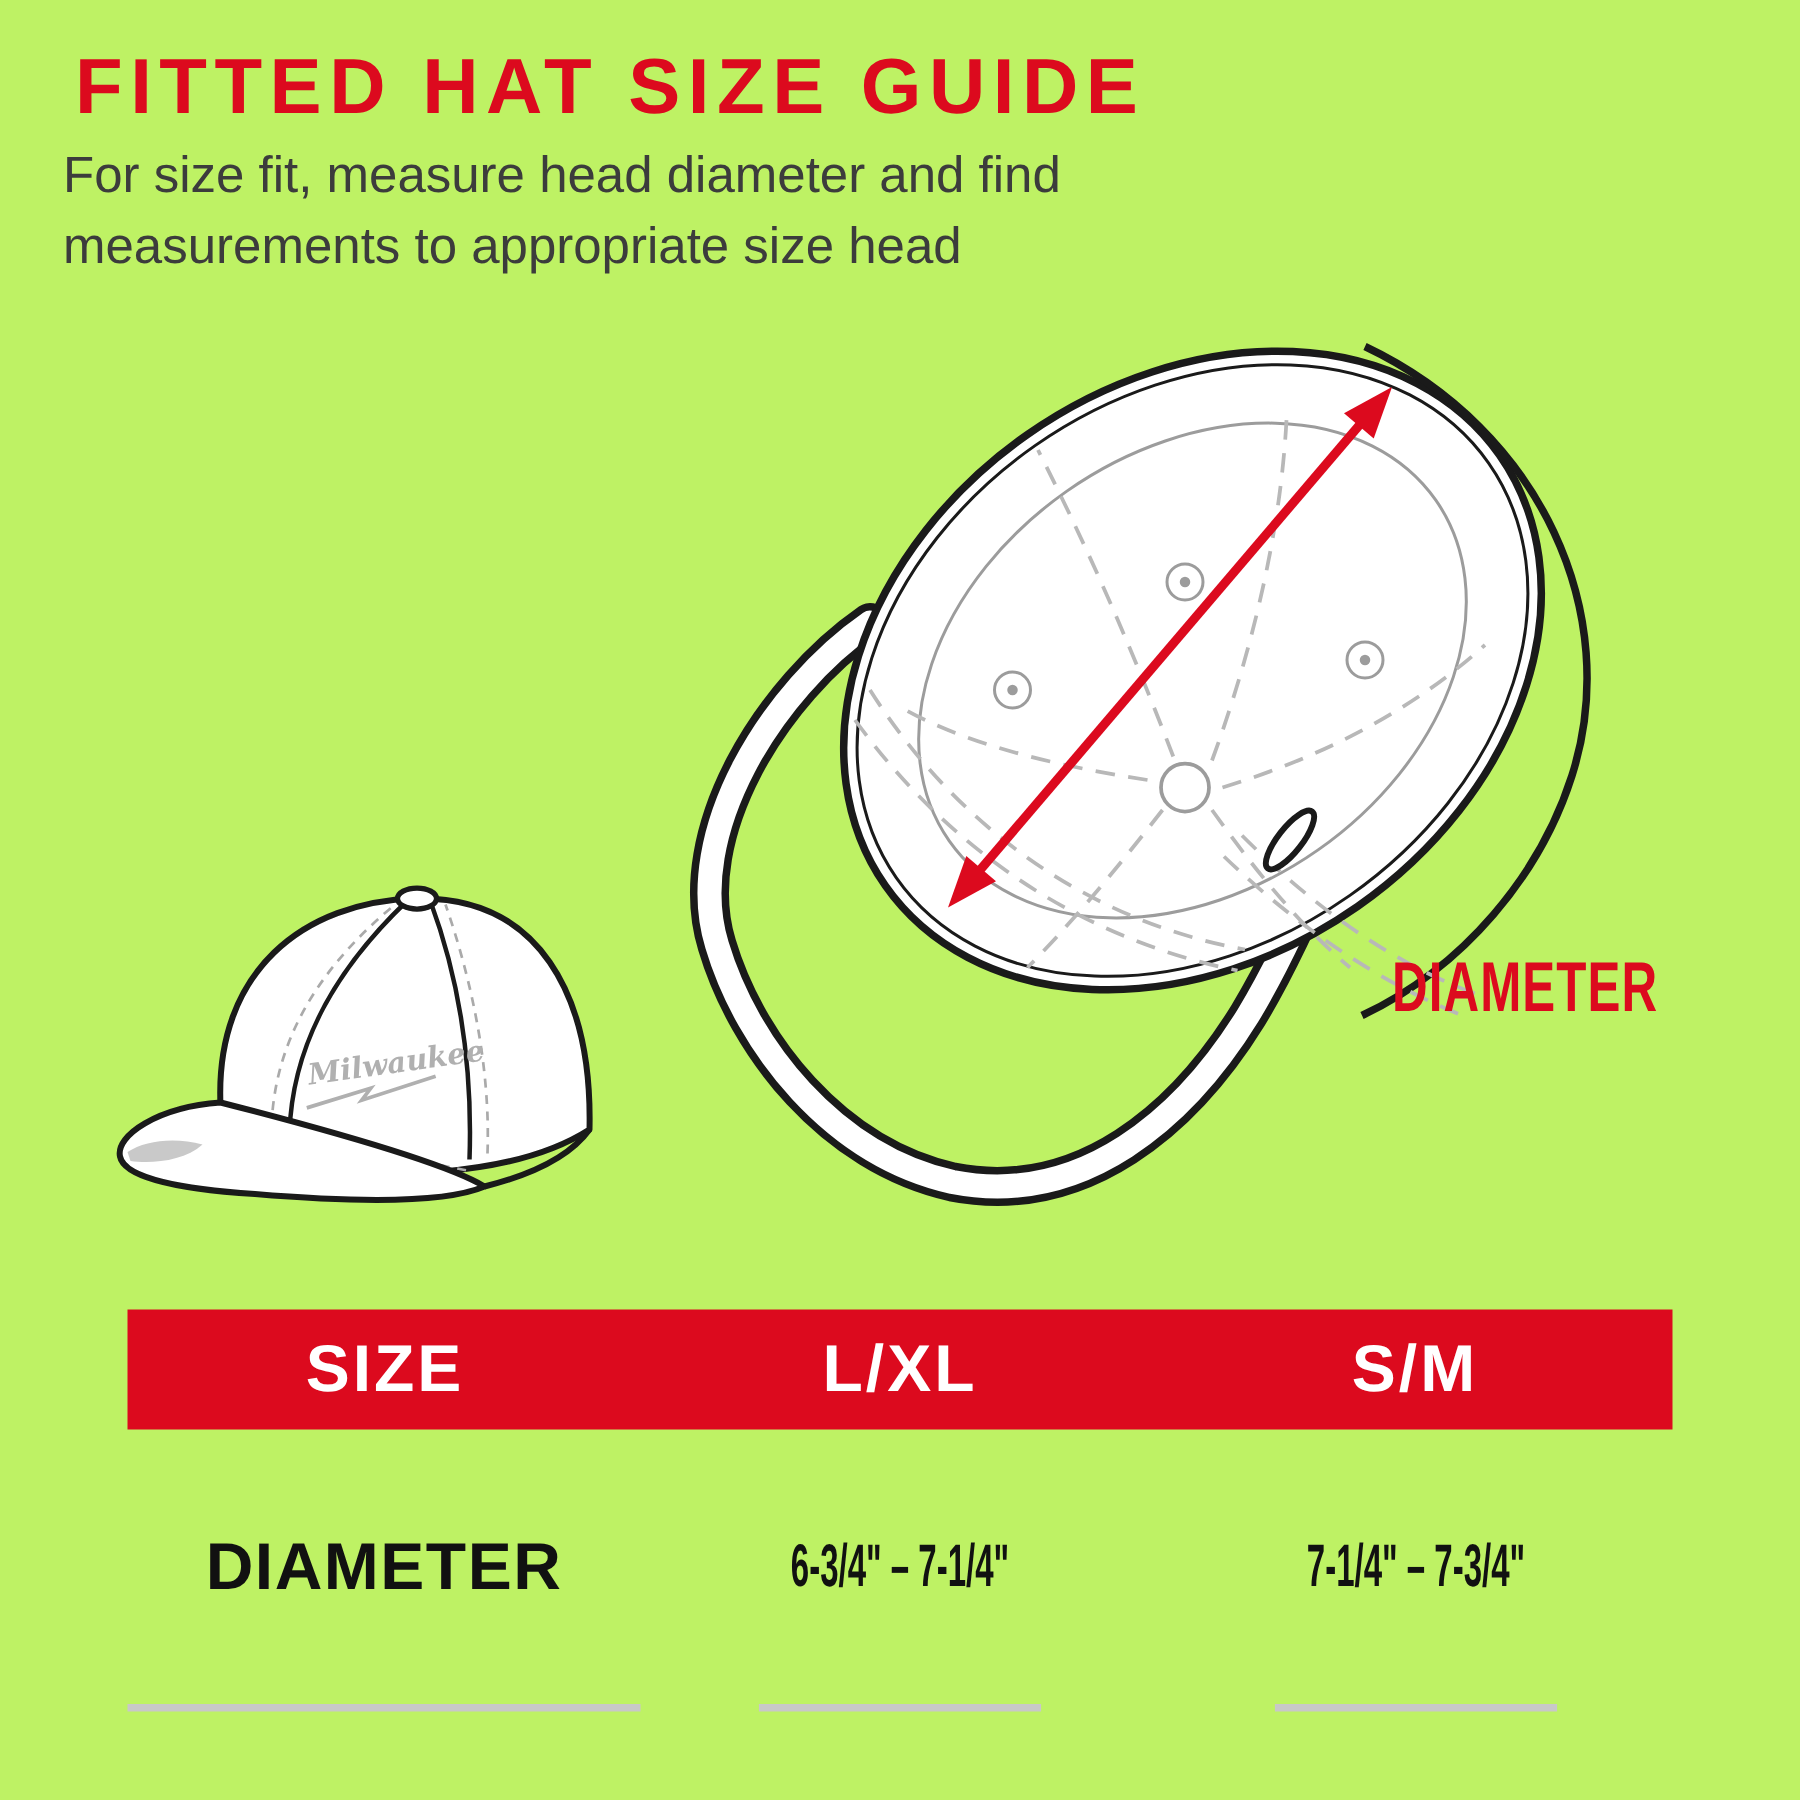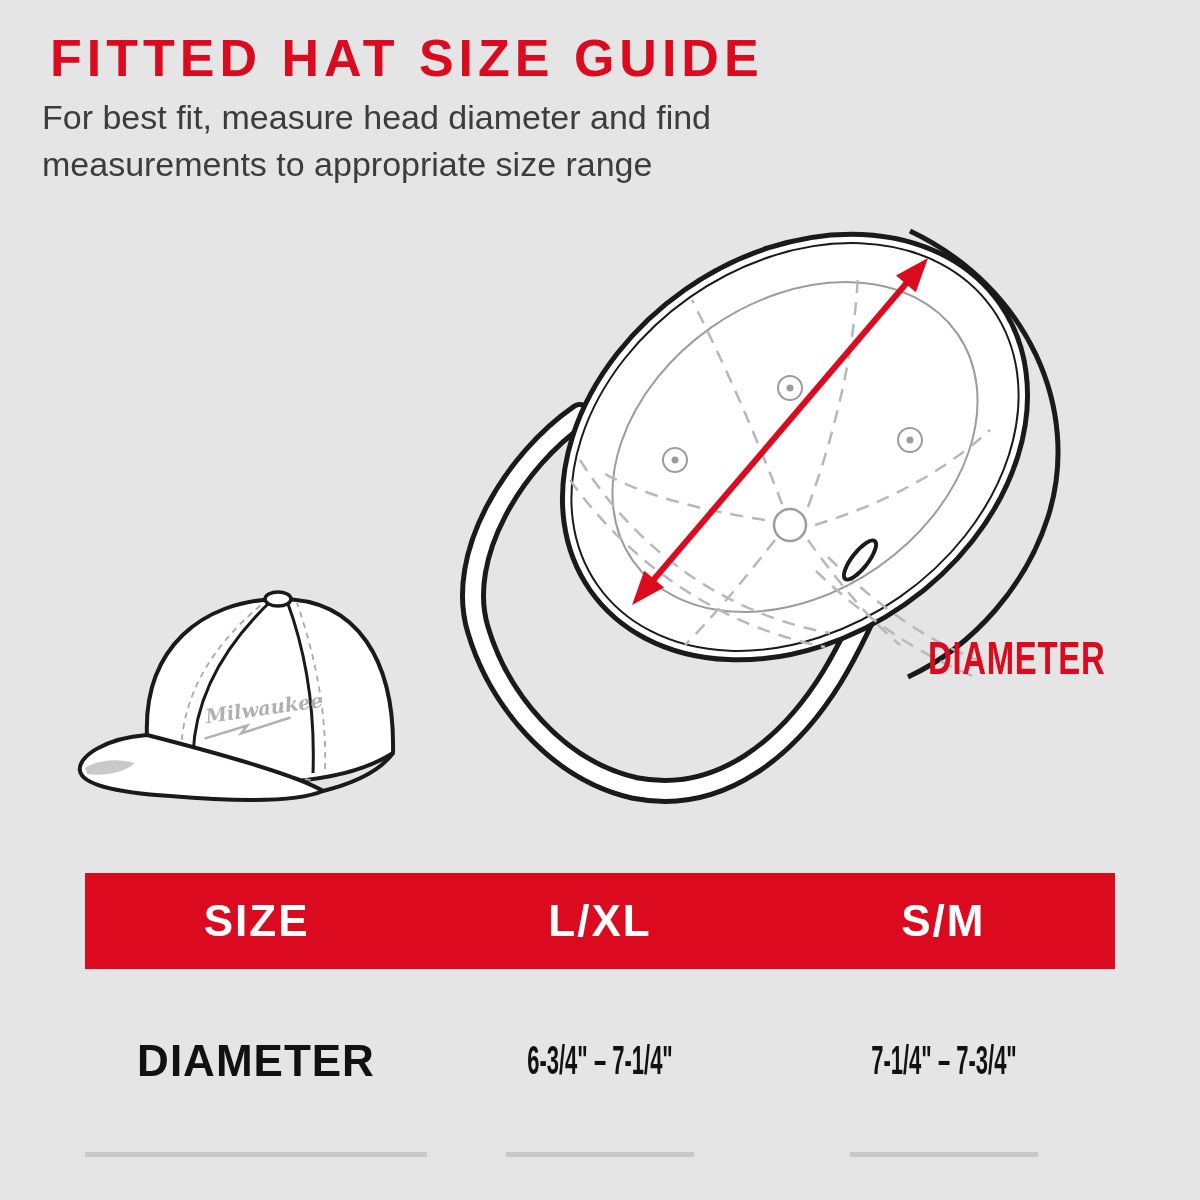--- a/index.html
+++ b/index.html
@@ -7,21 +7,21 @@
     --text-dark:#3C3C3C;
     --table-line-gray:#C8C8C8;
     --logo-gray:#B0B0B0;
     --art-black:#1A1A1A;
     --art-gray:#9C9C9C;
   }
   *{margin:0;padding:0;box-sizing:border-box;}
   html,body{background:#fff;}
   body{font-family:"Liberation Sans", sans-serif;}
   .canvas{
-    position:relative;width:1200px;height:1200px;background:#e5e5e5;overflow:hidden;
+    position:relative;width:1200px;height:1200px;background:#bef264;overflow:hidden;
   }
   .title{
     position:absolute;left:50px;top:30px;
     font-size:52px;line-height:56px;font-weight:bold;letter-spacing:5px;
     color:var(--brand-red,#DC0A1E);white-space:nowrap;
   }
   .subtitle{
     position:absolute;left:42px;top:94px;
     font-size:34px;line-height:47px;font-weight:400;
     color:var(--text-dark,#3C3C3C);
@@ -31,21 +31,21 @@
   .side-hat{position:absolute;left:75px;top:585px;width:340px;height:235px;}
   .diameter-callout{
     position:absolute;left:928px;top:630px;
     font-size:47px;font-weight:bold;letter-spacing:1px;
     color:var(--brand-red,#DC0A1E);
     transform:scaleX(0.70);transform-origin:left center;white-space:nowrap;
   }
   .size-table{position:absolute;left:85px;top:873px;width:1030px;}
   .size-table .thead{
     display:grid;grid-template-columns:1fr 1fr 1fr;
-    height:96px;background:var(--brand-red,#DC0A1E);
+    height:80px;background:var(--brand-red,#DC0A1E);
   }
   .size-table .thead .th{
     display:flex;align-items:center;justify-content:center;
     color:#ffffff;font-size:44px;font-weight:bold;letter-spacing:2px;
   }
   .size-table .trow{
     display:grid;grid-template-columns:1fr 1fr 1fr;column-gap:2px;
     height:188px;
   }
   .size-table .trow .td{
@@ -58,22 +58,22 @@
     transform:scaleX(0.55);}
 </style>
 </head>
 <body>
 
 <div class="canvas">
 
   <div class="title">FITTED HAT SIZE GUIDE</div>
 
   <div class="subtitle">
-    <span>For best fit, measure head diameter and find</span>
-    <span>measurements to appropriate size range</span>
+    <span>For size fit, measure head diameter and find</span>
+    <span>measurements to appropriate size head</span>
   </div>
 
   <svg class="underside-hat" viewBox="0 0 690 605">
 
     <g>
       <path d="M 150,190 C 85,235 25,330 48,405 C 68,472 125,545 205,563 C 292,580 360,520 402,452 C 425,414 443,372 455,343" fill="none" stroke="#1A1A1A" stroke-width="26" stroke-linecap="round"></path>
       <path d="M 150,190 C 85,235 25,330 48,405 C 68,472 125,545 205,563 C 292,580 360,520 402,452 C 425,414 443,372 455,343" fill="none" stroke="#ffffff" stroke-width="16" stroke-linecap="round"></path>
     </g>
 
     <g transform="rotate(-35 365 222)">

